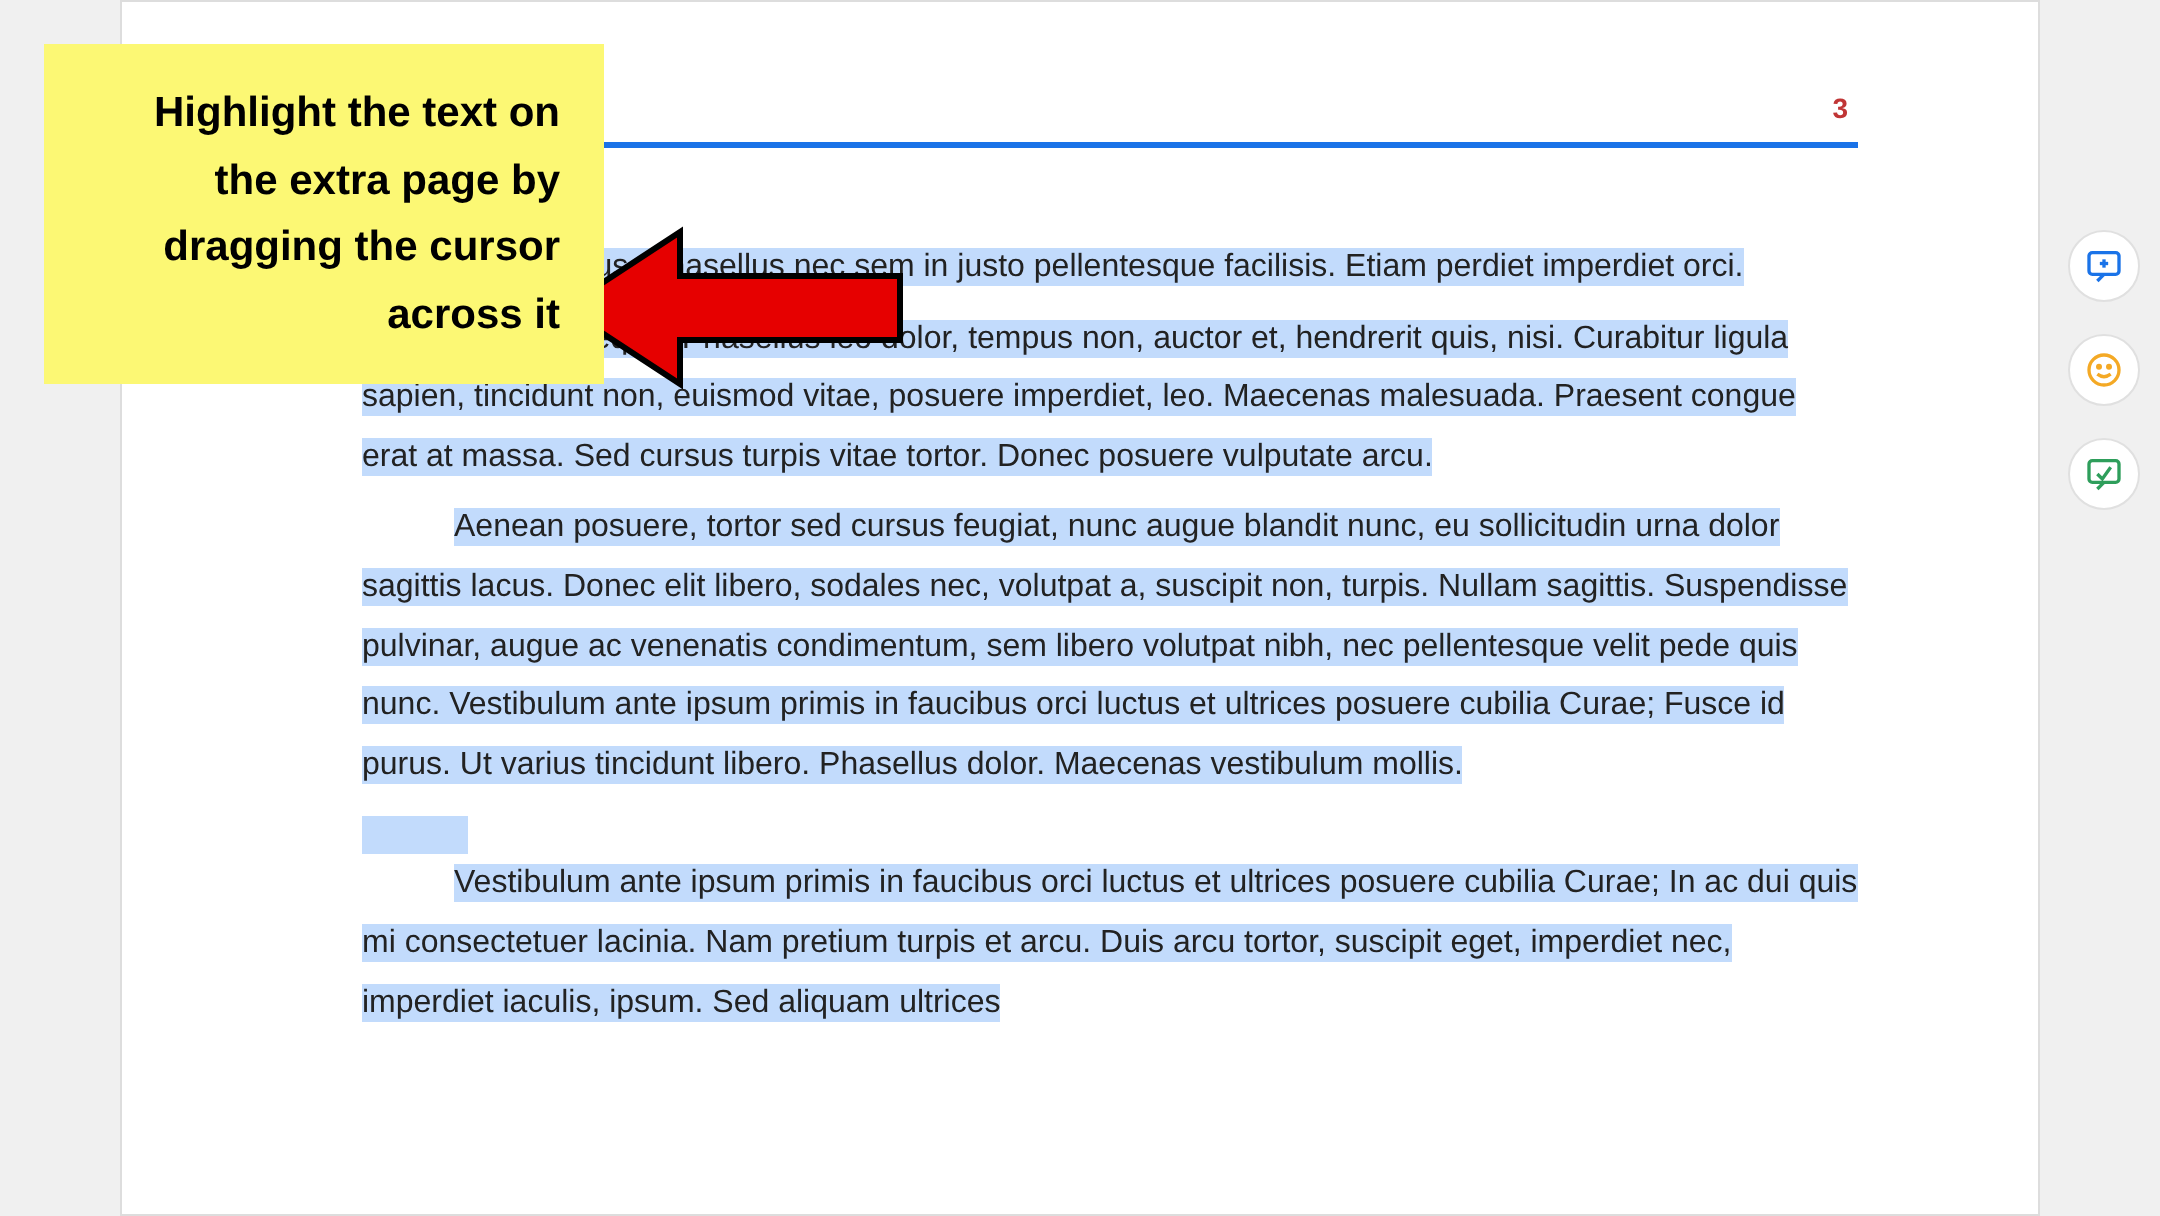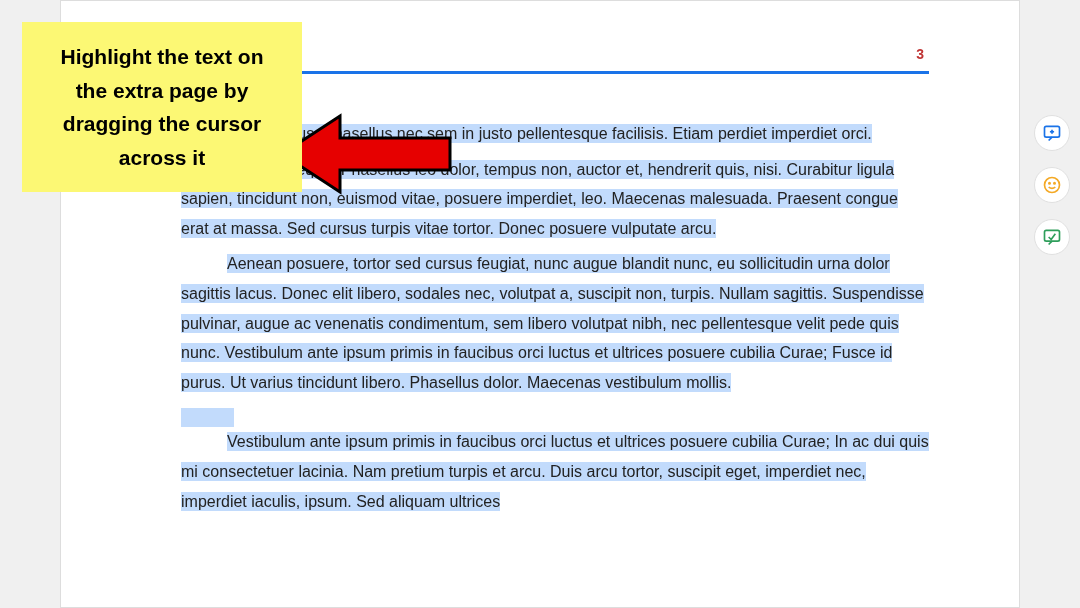--- a/index.html
+++ b/index.html
@@ -63,21 +63,21 @@
     .callout {
       position: absolute;
       top: 22px;
       left: 22px;
       background: #fcf874;
       padding: 18px 22px;
       width: 280px;
       font-weight: bold;
       font-size: 21px;
       line-height: 1.6;
-      text-align: center;
+      text-align: right;
       color: #000;
       z-index: 10;
     }
     .arrow {
       position: absolute;
       top: 104px;
       left: 270px;
       z-index: 5;
     }
     .side-toolbar {

